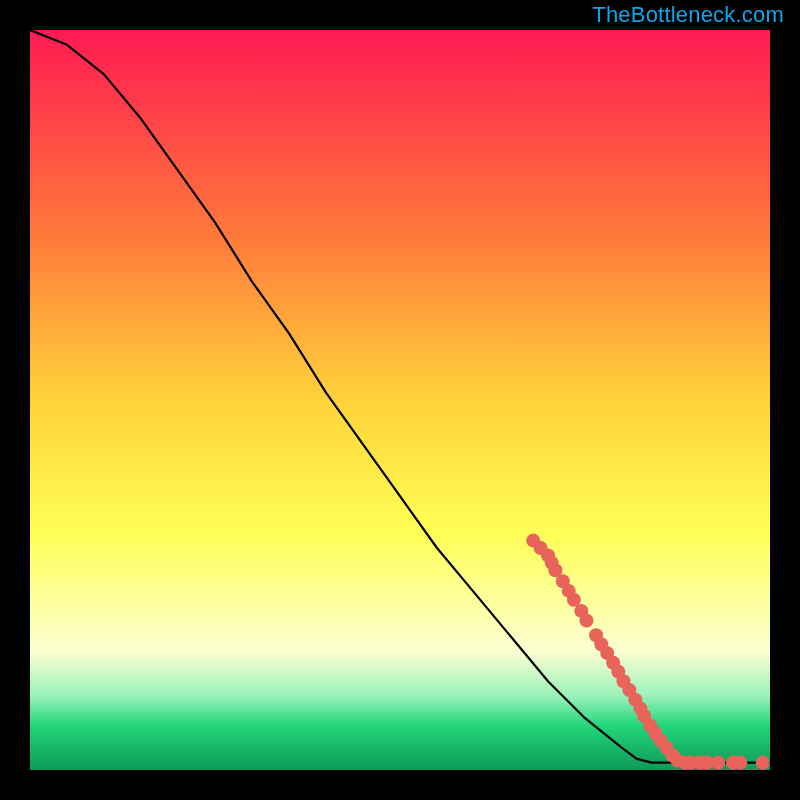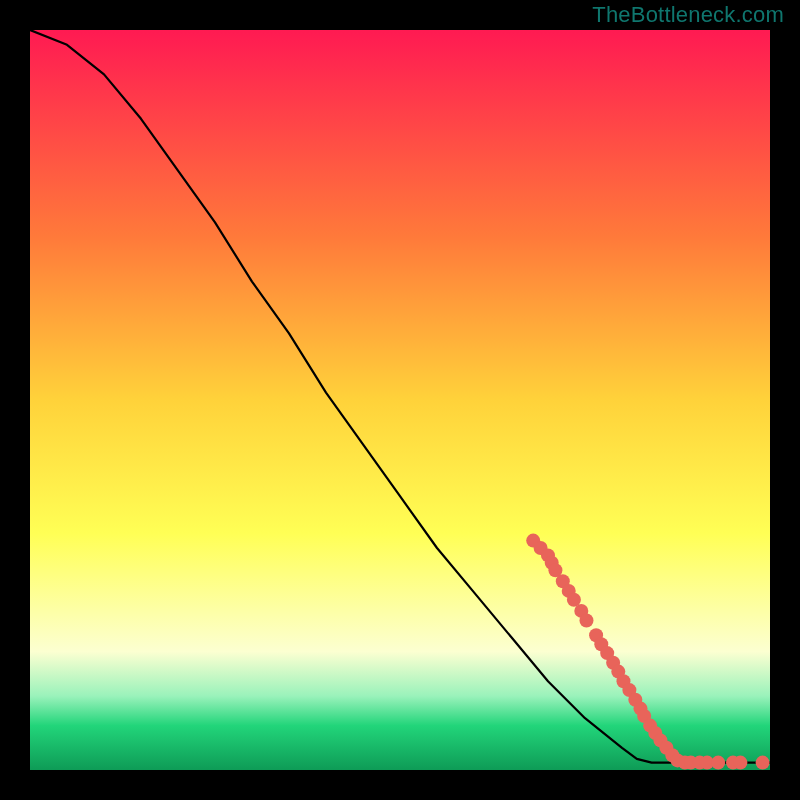--- a/index.html
+++ b/index.html
@@ -14,21 +14,21 @@
   .frame {
     position: relative;
     width: 800px;
     height: 800px;
     background: #000;
   }
   .watermark {
     position: absolute;
     top: 2px;
     right: 16px;
-    color: #0f766e;
+    color: #0ea5e9;
     font-size: 22px;
     font-weight: 400;
     letter-spacing: 0.2px;
     user-select: none;
   }
   .plot-wrap {
     position: absolute;
     left: 30px;
     top: 30px;
     width: 740px;

